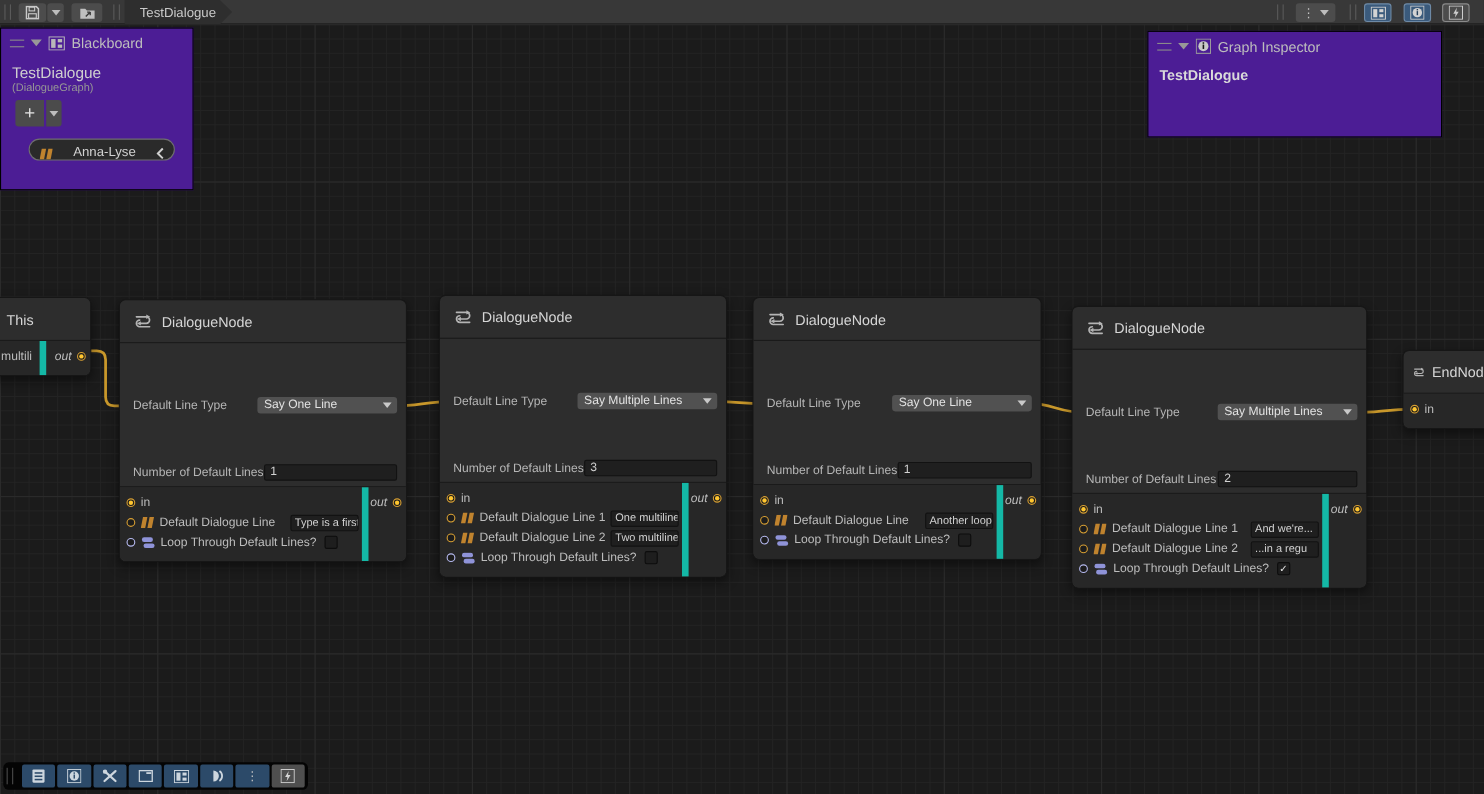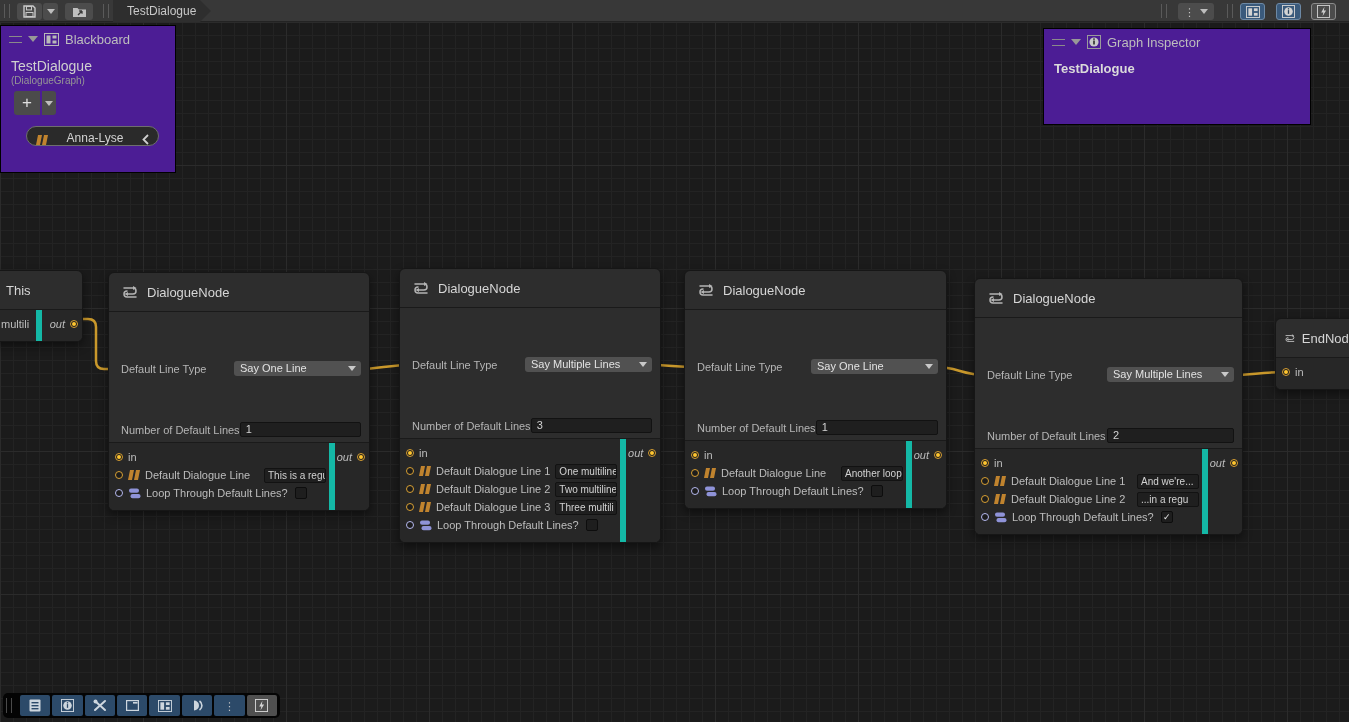--- a/index.html
+++ b/index.html
@@ -160,21 +160,21 @@
           <span class="port connected"></span>
           <span class="port-label">in</span>
         </div>
         <div class="port-row">
           <span class="port"></span>
           <svg width="12" height="10" viewBox="0 0 12 10">
             <path d="M2 0 L6 0 L4 10 L0 10 Z" fill="#c0832e"></path>
               <path d="M8 0 L12 0 L10 10 L6 10 Z" fill="#c0832e"></path>
           </svg>
           <span class="port-label">Default Dialogue Line</span>
-          <div class="linefield">This is a regu</div>
+          <div class="linefield">Type is a first</div>
         </div>
         <div class="port-row">
           <span class="port loop"></span>
           <svg width="13" height="11" viewBox="0 0 13 11">
             <rect x="1" y="0.5" width="10" height="4.2" rx="2" fill="#8f93d8"></rect>
             <rect x="2.5" y="6" width="10" height="4.2" rx="2" fill="#8f93d8"></rect>
           </svg>
           <span class="port-label">Loop Through Default Lines?</span>
           <span class="checkbox"></span>
         </div>
@@ -231,29 +231,20 @@
         <div class="port-row">
           <span class="port"></span>
           <svg width="12" height="10" viewBox="0 0 12 10">
             <path d="M2 0 L6 0 L4 10 L0 10 Z" fill="#c0832e"></path>
               <path d="M8 0 L12 0 L10 10 L6 10 Z" fill="#c0832e"></path>
           </svg>
           <span class="port-label">Default Dialogue Line 2</span>
           <div class="linefield">Two multiline</div>
         </div>
         <div class="port-row">
-          <span class="port"></span>
-          <svg width="12" height="10" viewBox="0 0 12 10">
-            <path d="M2 0 L6 0 L4 10 L0 10 Z" fill="#c0832e"></path>
-              <path d="M8 0 L12 0 L10 10 L6 10 Z" fill="#c0832e"></path>
-          </svg>
-          <span class="port-label">Default Dialogue Line 3</span>
-          <div class="linefield">Three multili</div>
-        </div>
-        <div class="port-row">
           <span class="port loop"></span>
           <svg width="13" height="11" viewBox="0 0 13 11">
             <rect x="1" y="0.5" width="10" height="4.2" rx="2" fill="#8f93d8"></rect>
             <rect x="2.5" y="6" width="10" height="4.2" rx="2" fill="#8f93d8"></rect>
           </svg>
           <span class="port-label">Loop Through Default Lines?</span>
           <span class="checkbox"></span>
         </div>
       </div>
       <div class="ports-right">

